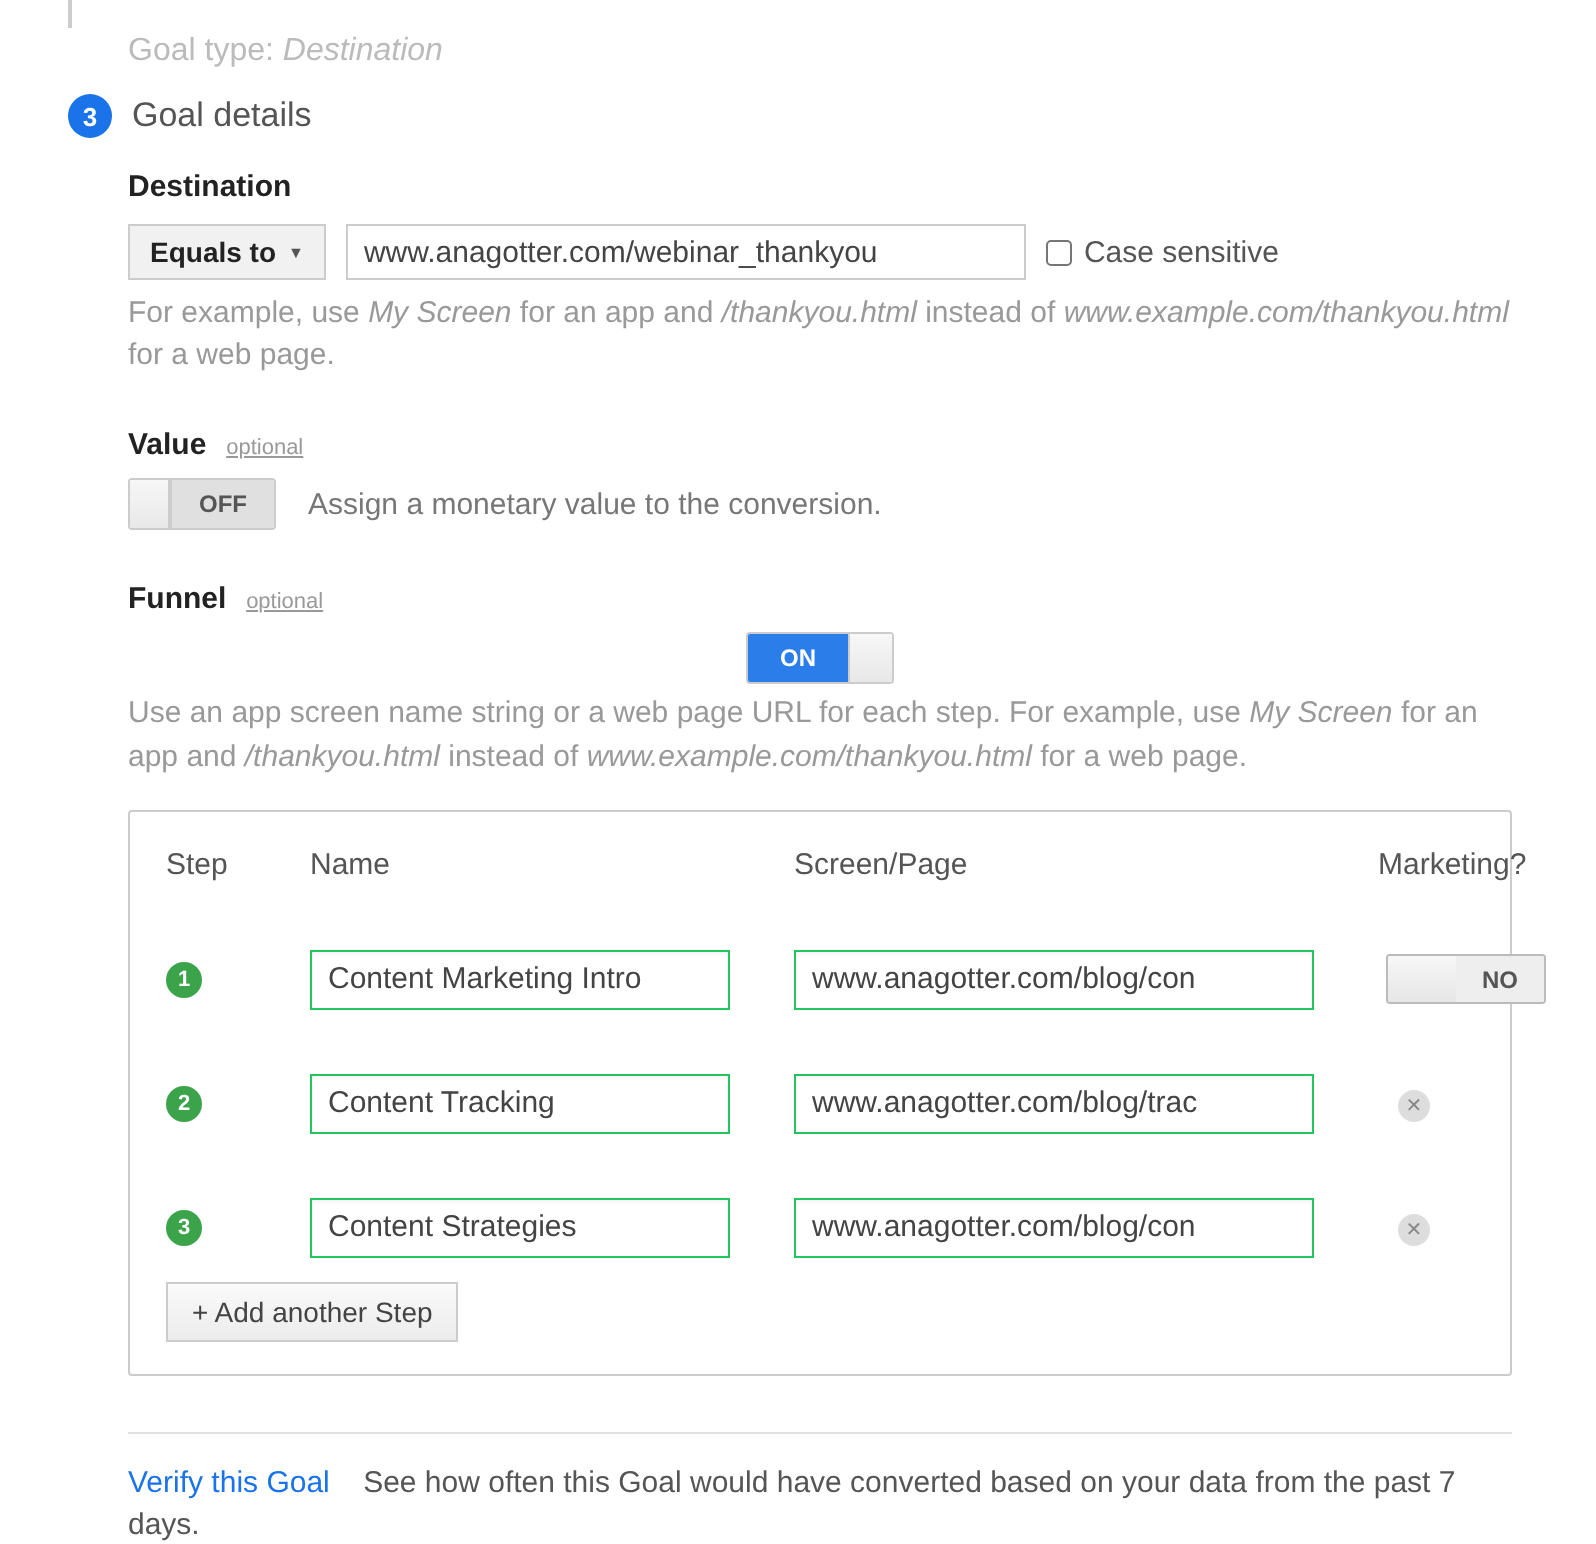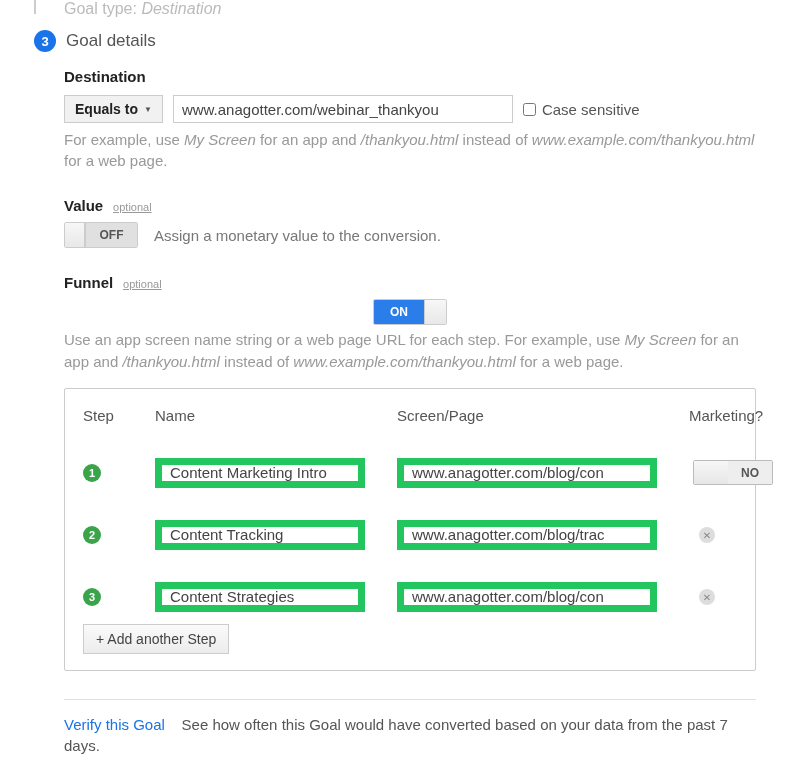--- a/index.html
+++ b/index.html
@@ -12,21 +12,21 @@
     background: #fff;
   }
   .container {
     width: 798px;
     padding: 0 12px 20px 12px;
     position: relative;
   }
   .prev-step {
     color: #bbb;
     font-size: 16px;
-    padding: 0 0 8px 52px;
+    padding: 17px 0 8px 52px;
     font-style: normal;
   }
   .prev-step .italic { font-style: italic; }
   .step-line {
     position: absolute;
     left: 34px;
     top: 0;
     width: 2px;
     height: 14px;
     background: #ccc;
@@ -209,21 +209,21 @@
     color: #fff;
     font-size: 11px;
     font-weight: bold;
     display: inline-flex;
     align-items: center;
     justify-content: center;
   }
   .fn-input {
     width: 100%;
     height: 30px;
-    border: 7px solid #22c55e;
+    border: 1px solid #22c55e;
     box-shadow: inset 0 1px 2px rgba(0,0,0,0.05);
     padding: 2px 8px;
     font-size: 15px;
     color: #444;
   }
   .req-toggle {
     width: 80px;
     height: 25px;
     border: 1px solid #bbb;
     border-radius: 2px;

